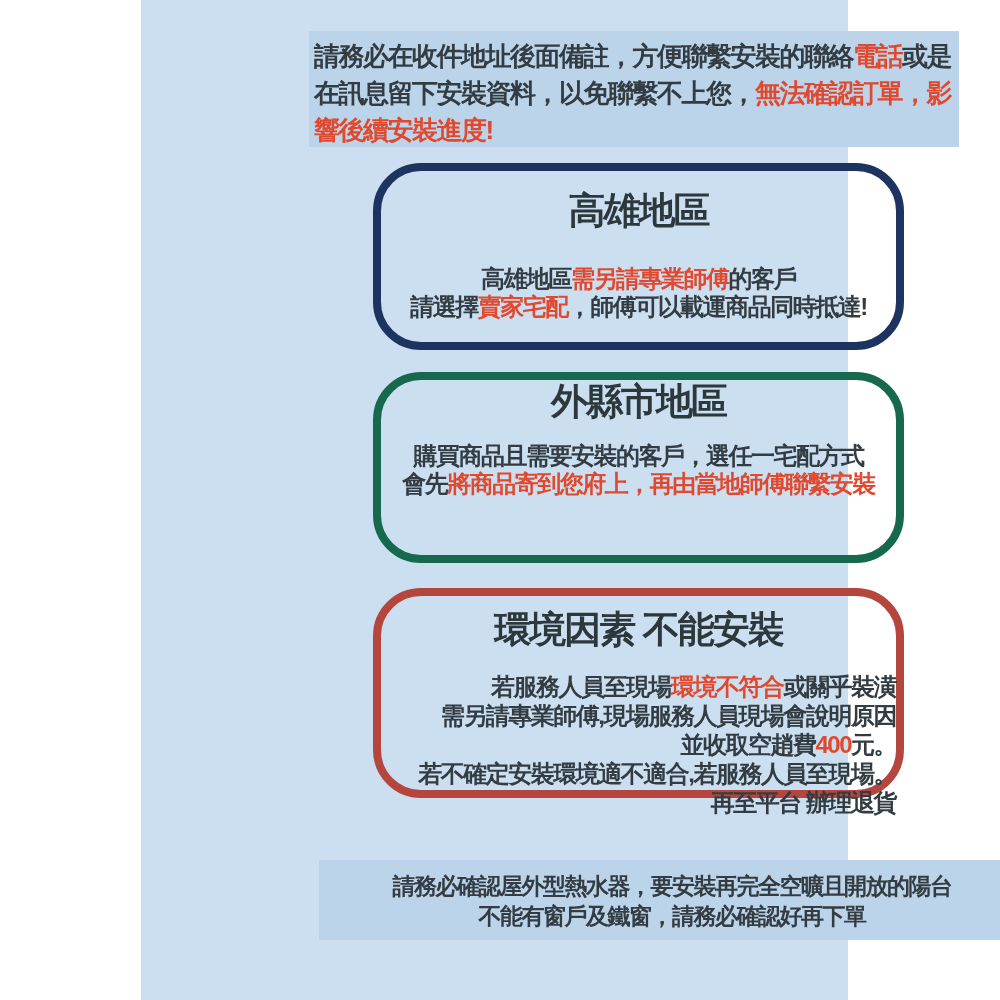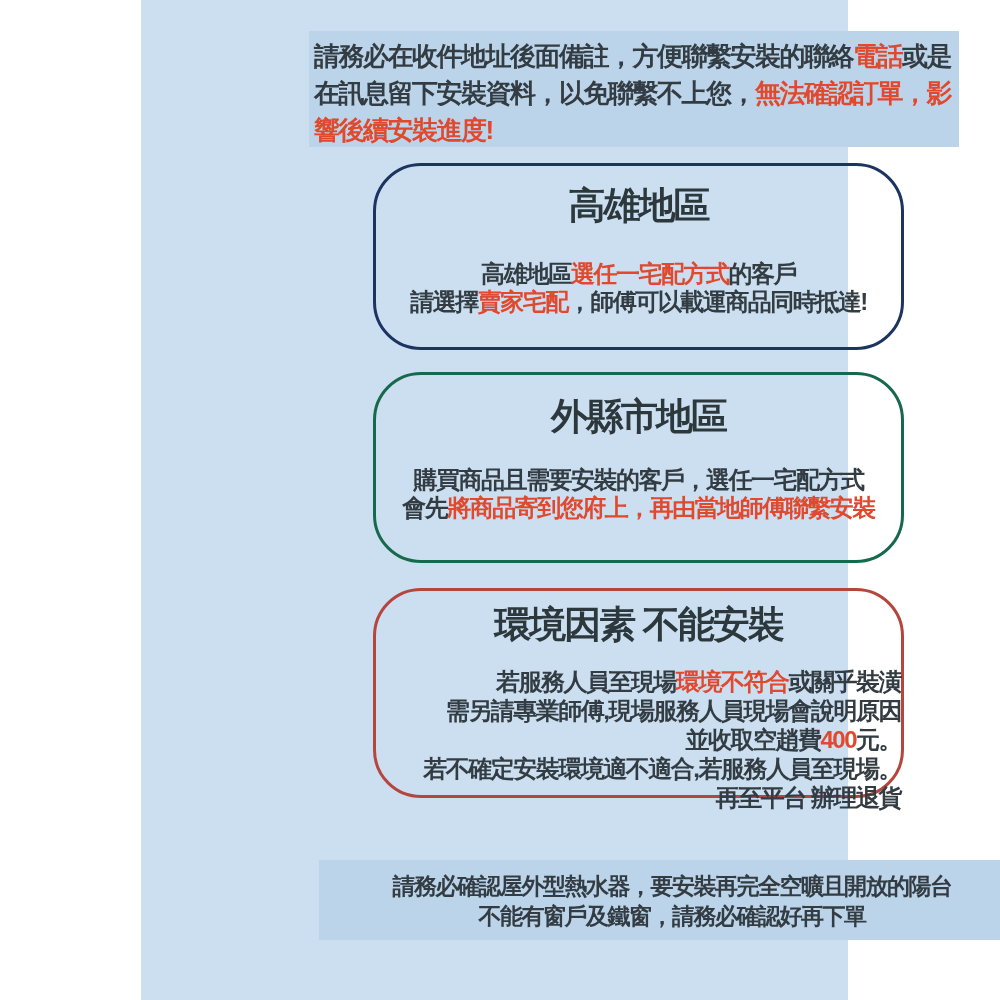--- a/index.html
+++ b/index.html
@@ -50,62 +50,62 @@
     font-size: 23px;
     line-height: 30px;
     letter-spacing: -1.5px;
     text-align: center;
   }
   .rbox {
     position: absolute;
     left: 232px;
     width: 531px;
     box-sizing: border-box;
-    border: 3px solid #a16207;
+    border: 8px solid #a16207;
     border-radius: 48px;
     text-align: center;
     color: #333c42;
   }
   .rbox h2 {
     margin: 0;
     font-size: 37px;
     line-height: 44px;
     letter-spacing: -2px;
     font-weight: bold;
     color: #2d383d;
   }
   .rbox .body {
     font-size: 24px;
     letter-spacing: -1.5px;
   }
   .box-kaohsiung { top: 163px; height: 187px; }
   .box-kaohsiung h2 { padding-top: 18px; }
   .box-kaohsiung .body { margin-top: 32px; line-height: 28px; }
   .box-other { top: 372px; height: 191px; }
-  .box-other h2 { padding-top: 20px; }
-  .box-other .body { margin-top: 27px; line-height: 28px; text-align: center; }
+  .box-other h2 { }
+  .box-other .body { margin-top: 18px; line-height: 28px; text-align: center; }
   .box-env { top: 588px; height: 210px; }
   .box-env h2 { padding-top: 12px; }
   .box-env .body { margin-top: 20px; line-height: 29px; text-align: right; }
   .red { color: #e0492e; }
 </style>
 </head>
 <body>
 
 <div class="canvas">
   <div class="panel">
 
     <div class="notice notice-top">
       <p style="margin:0"><span>請務必在收件地址後面備註，方便聯繫安裝的聯絡</span><span class="red">電話</span><span>或是在訊息留下安裝資料，以免聯繫不上您，</span><span class="red">無法確認訂單，影響後續安裝進度!</span></p>
     </div>
 
     <div class="rbox box-kaohsiung" style="border-color: rgb(29, 52, 97);">
       <h2>高雄地區</h2>
       <div class="body">
-        <div><span>高雄地區</span><span class="red">選任一宅配方式</span><span>的客戶</span></div>
+        <div><span>高雄地區</span><span class="red">需另請專業師傅</span><span>的客戶</span></div>
         <div><span>請選擇</span><span class="red">賣家宅配</span><span>，師傅可以載運商品同時抵達!</span></div>
       </div>
     </div>
 
     <div class="rbox box-other" style="border-color: rgb(23, 105, 77);">
       <h2>外縣市地區</h2>
       <div class="body">
         <div><span>購買商品且需要安裝的客戶，選任一宅配方式</span></div>
         <div><span>會先</span><span class="red">將商品寄到您府上，再由當地師傅聯繫安裝</span></div>
       </div>

